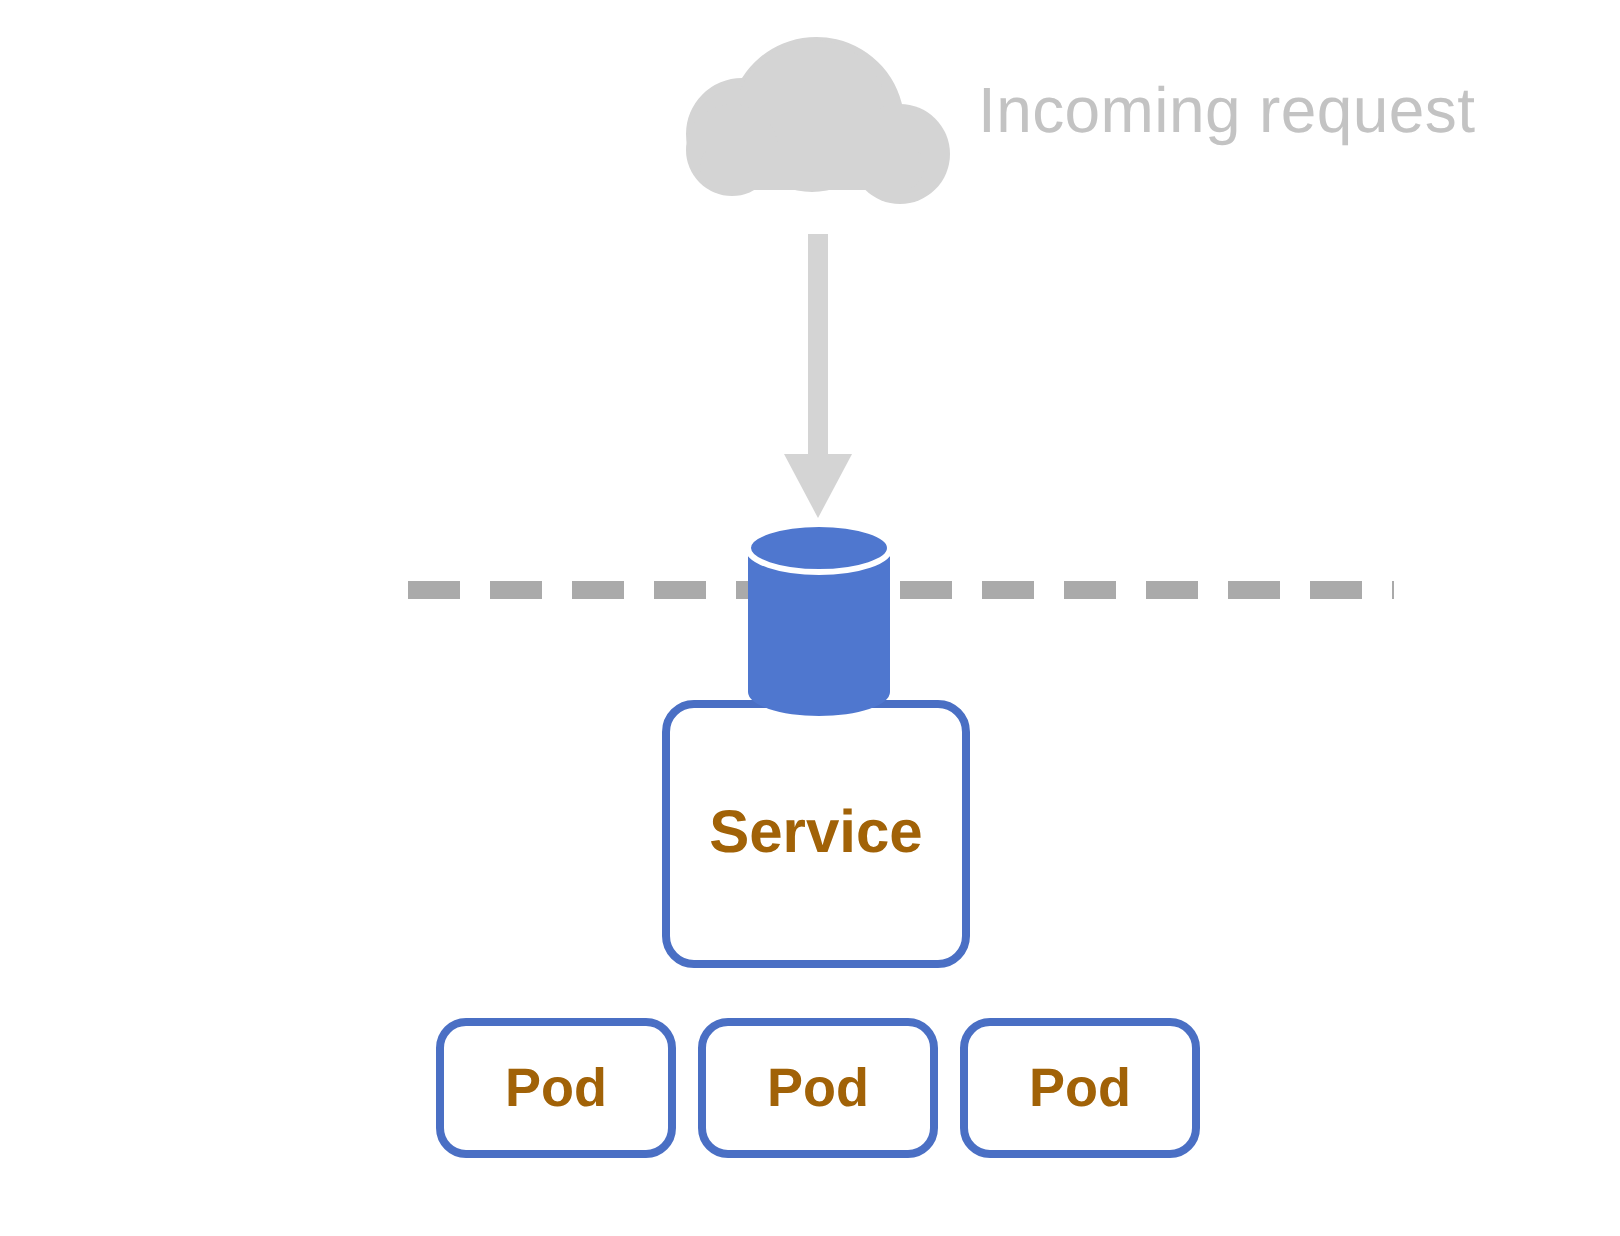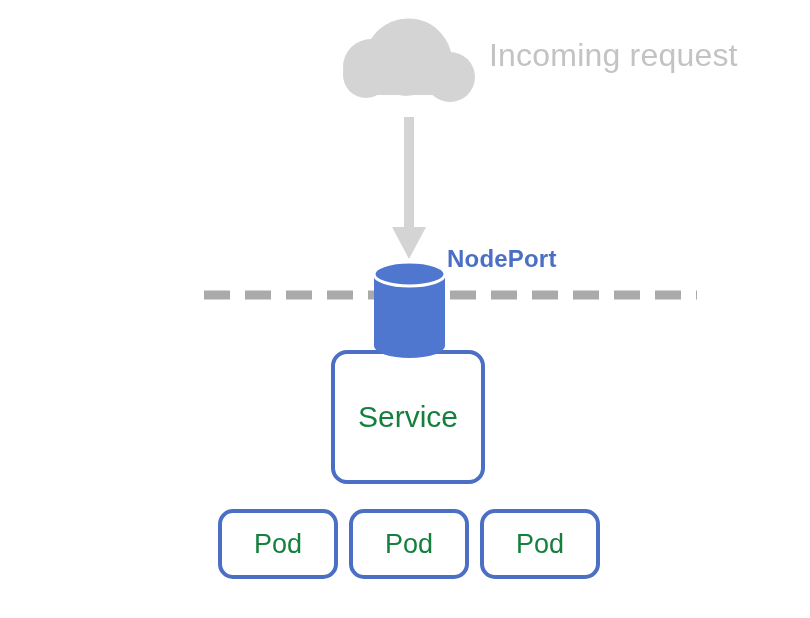--- a/index.html
+++ b/index.html
@@ -57,22 +57,22 @@
     font-weight: 700;
     color: #4a6fc4;
     letter-spacing: 0.2px;
     white-space: nowrap;
   }
   .box-label {
     position: absolute;
     display: flex;
     align-items: center;
     justify-content: center;
-    color: #15803d;
-    font-weight: 400;
+    color: #a16207;
+    font-weight: 700;
     white-space: nowrap;
     pointer-events: none;
   }
   .txt-service {
     left: 333px;
     top: 352px;
     width: 150px;
     height: 130px;
     font-size: 30px;
   }
@@ -119,21 +119,20 @@
     </g>
 
     <rect x="220" y="511" width="116" height="66" rx="13" ry="13" fill="#ffffff" stroke="#4a6fc4" stroke-width="4"></rect>
     <rect x="351" y="511" width="116" height="66" rx="13" ry="13" fill="#ffffff" stroke="#4a6fc4" stroke-width="4"></rect>
     <rect x="482" y="511" width="116" height="66" rx="13" ry="13" fill="#ffffff" stroke="#4a6fc4" stroke-width="4"></rect>
   </svg>
 
   <div class="txt-incoming">Incoming request</div>
 
 
-  <div class="txt-nodeport">NodePort</div>
 
   <div class="box-label txt-service">Service</div>
 
   <div class="box-label txt-pod1">Pod</div>
 
   <div class="box-label txt-pod2">Pod</div>
 
   <div class="box-label txt-pod3">Pod</div>
 
 </div>

